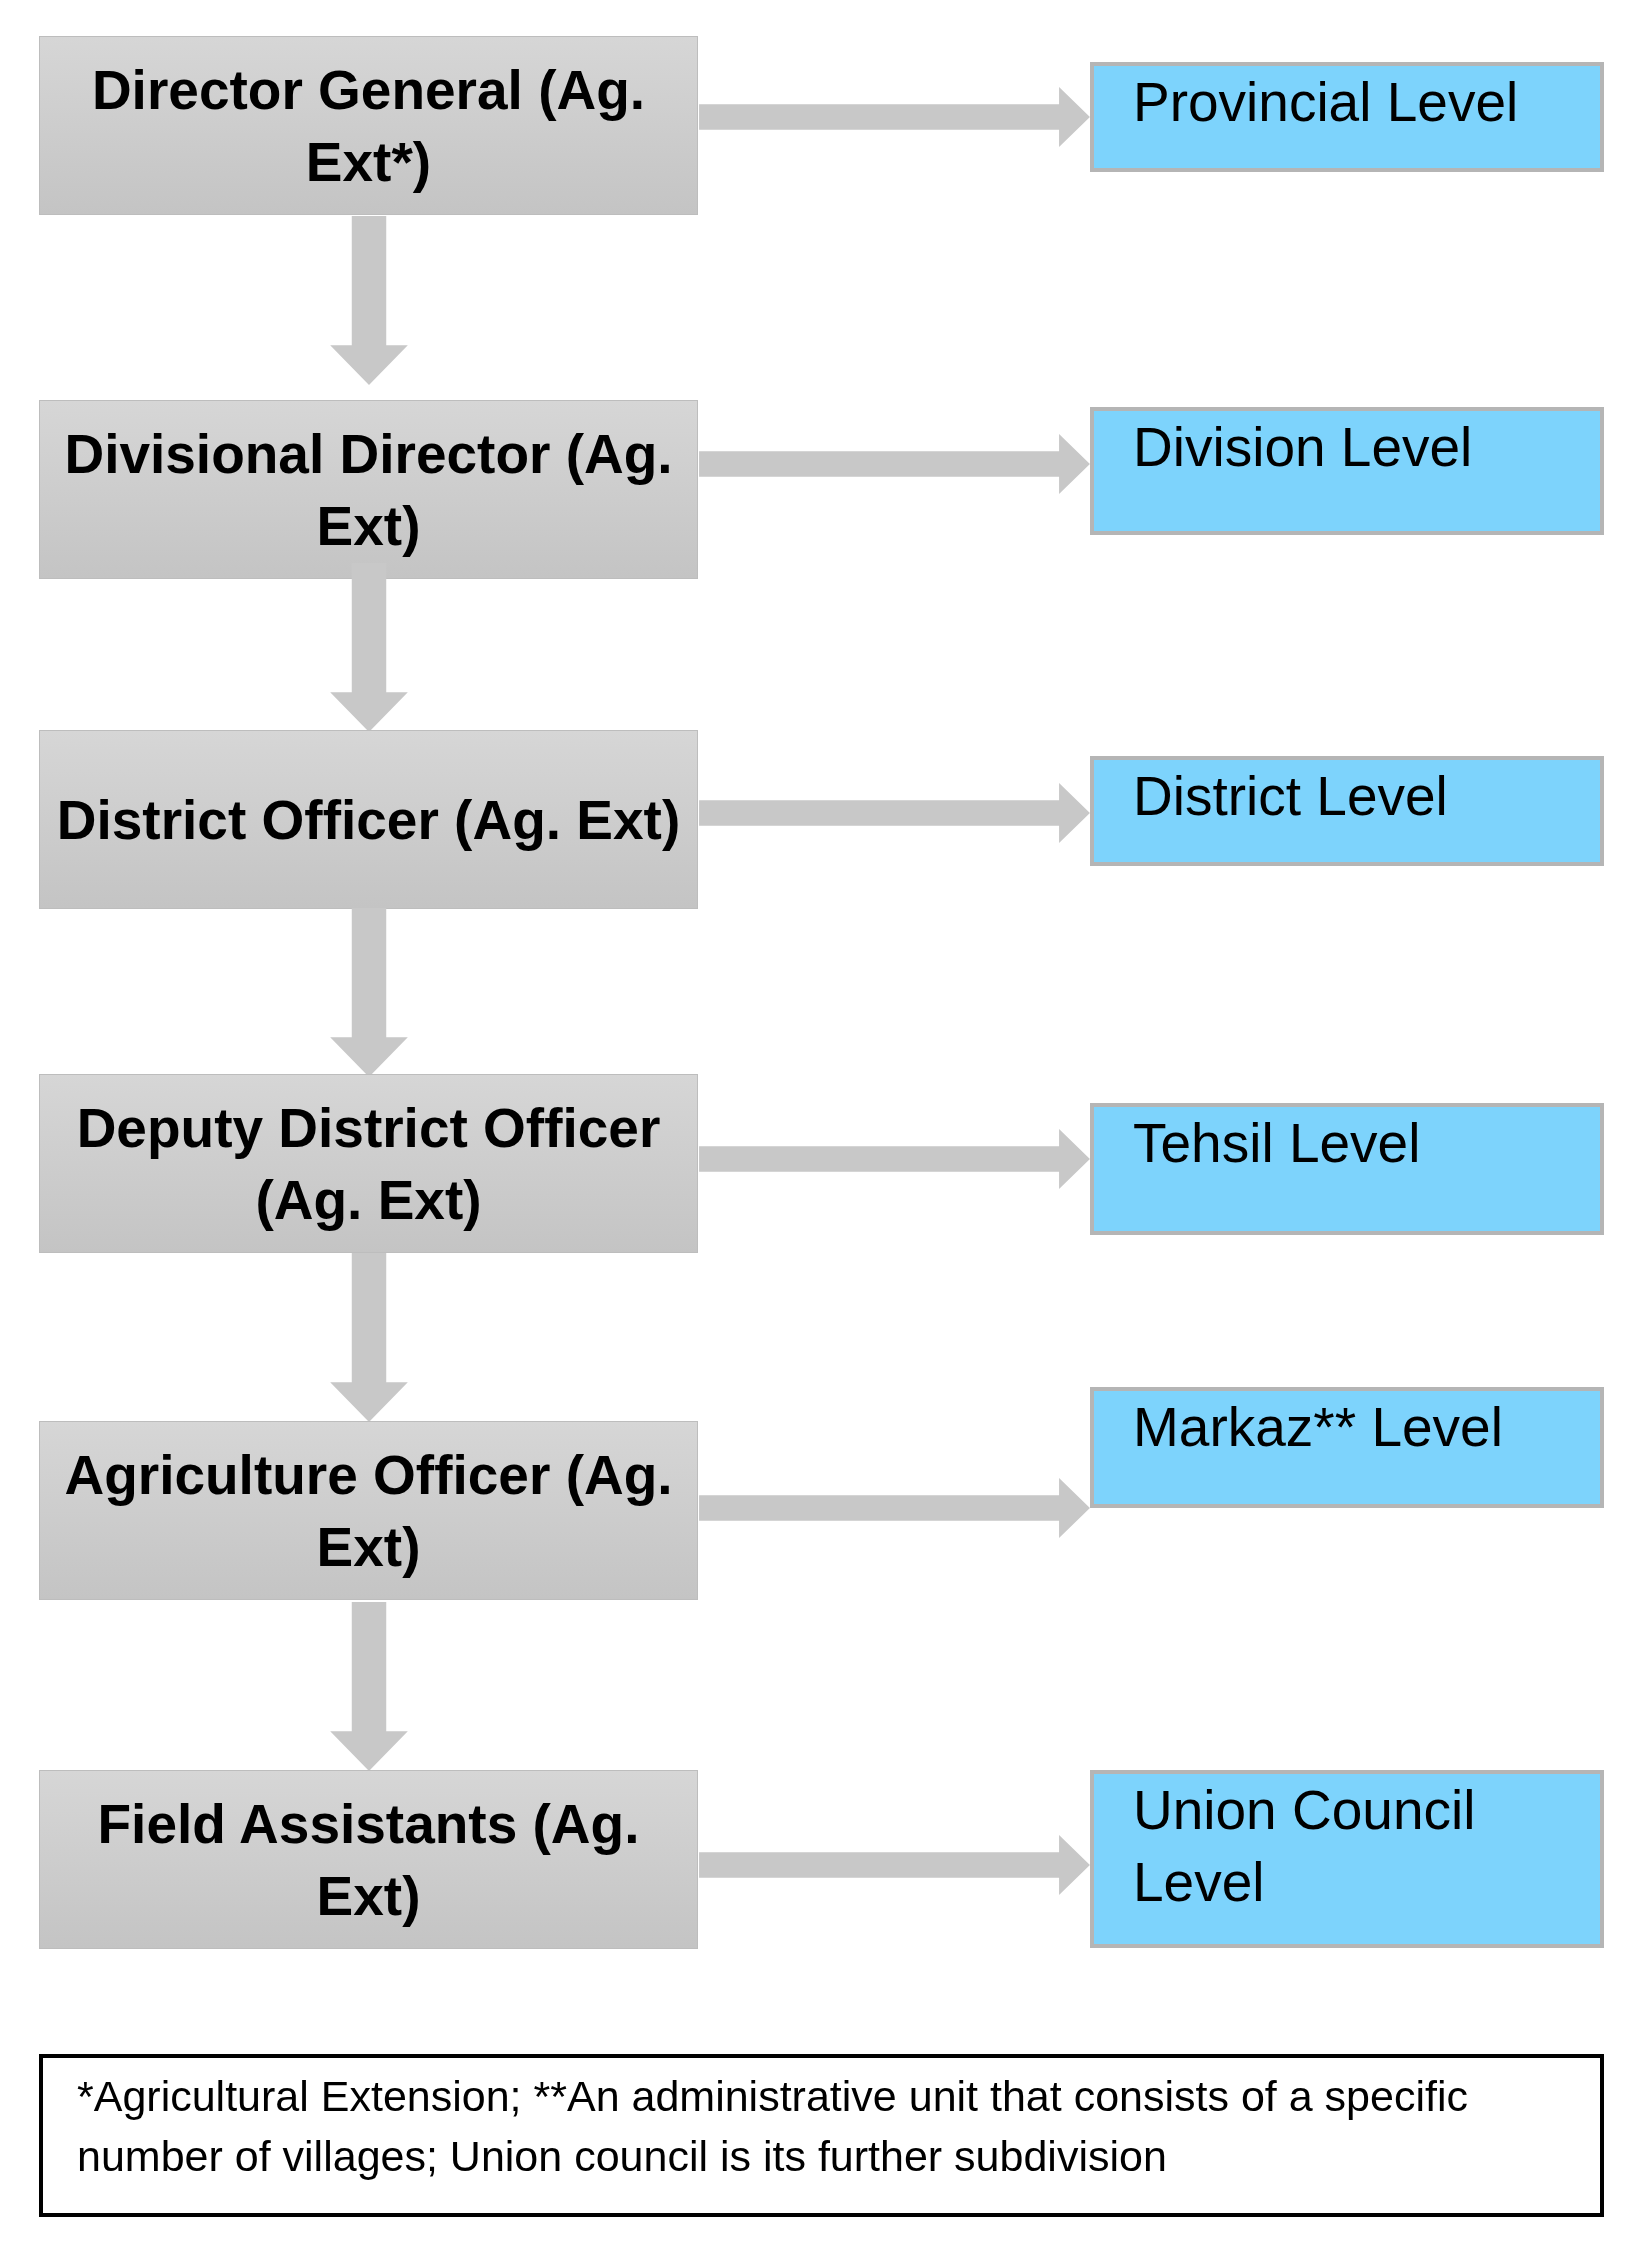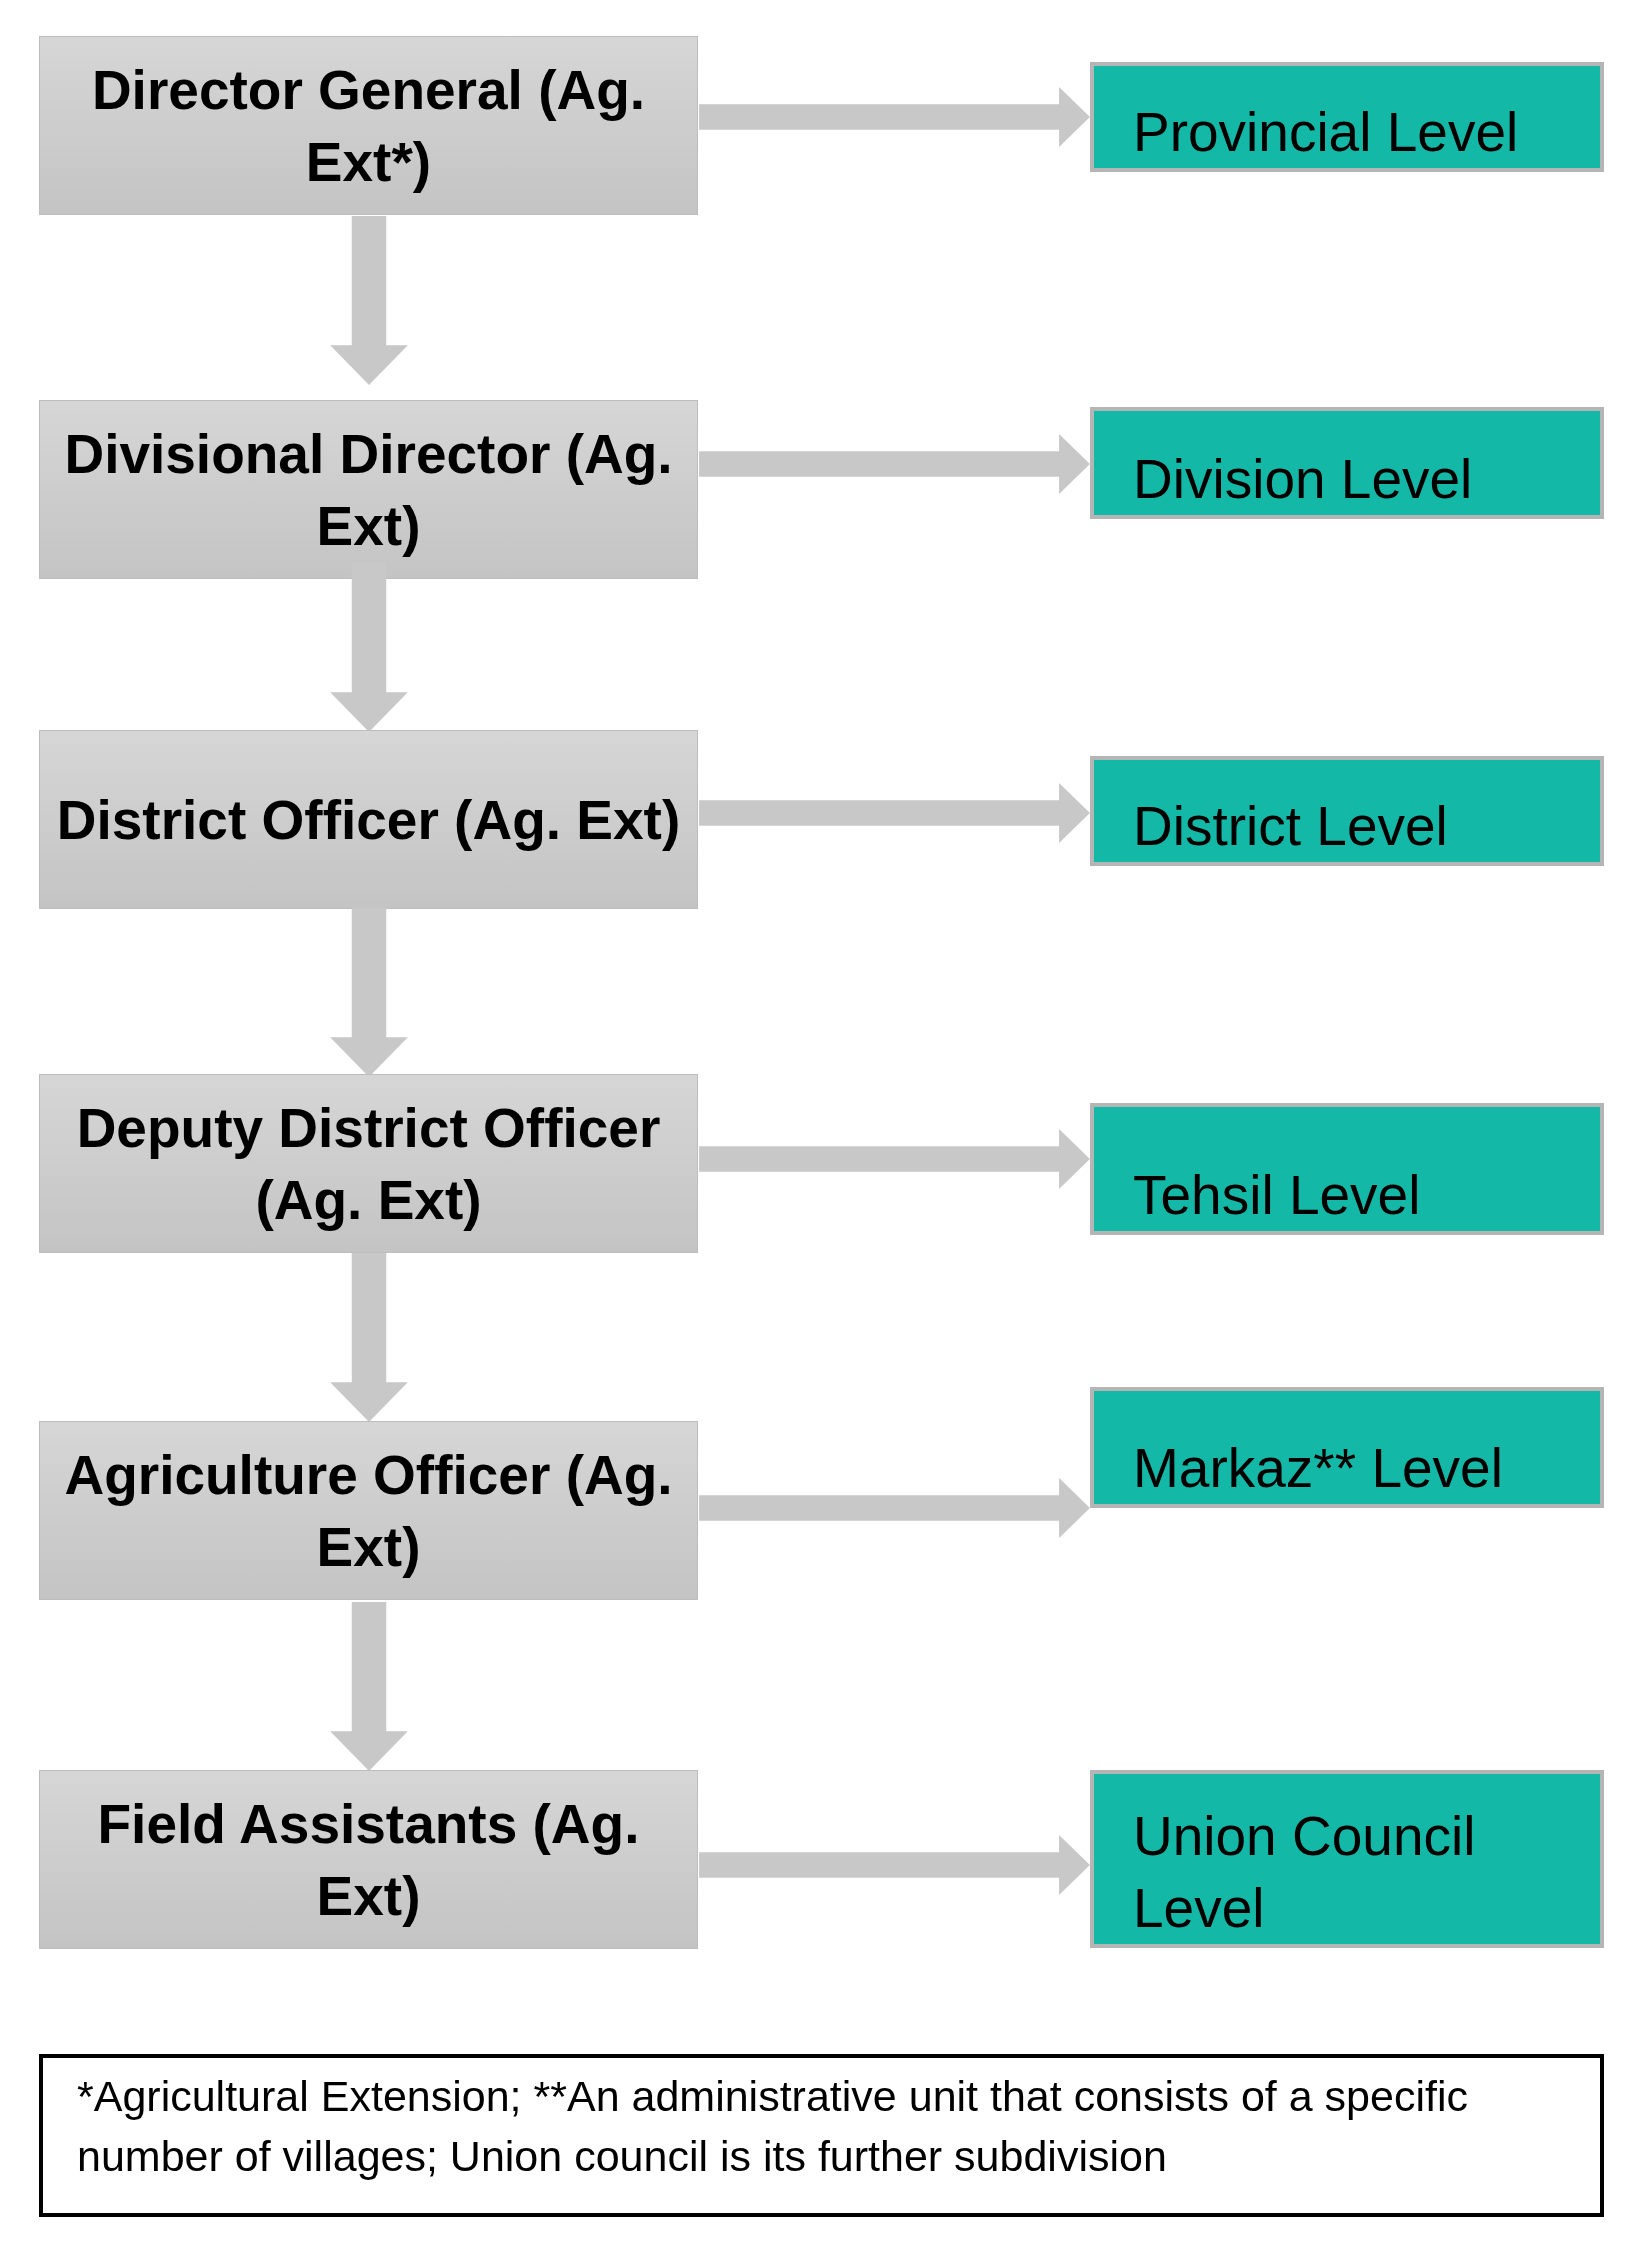--- a/index.html
+++ b/index.html
@@ -2,22 +2,22 @@
 <html style="font-size:14px"><head>
 <meta charset="utf-8">
 <style>
   html, body { margin:0; padding:0; background:#ffffff; }
   body { width:1641px; height:2261px; position:relative; overflow:hidden; font-family:"Liberation Sans", sans-serif; }
   .lbox { position:absolute; left:39px; width:659px; height:179px; box-sizing:border-box;
           background:linear-gradient(#d6d6d6,#c4c4c4); border:1.7px solid #bdbdbd;
           display:flex; align-items:center; justify-content:center; text-align:center;
           font-weight:bold; font-size:55px; line-height:72px; color:#000; padding:0 11px; }
   .rbox { position:absolute; left:1090px; width:514px; box-sizing:border-box;
-          background:#14b8a6; border:4.3px solid #b5b5b5;
-          display:flex; align-items:flex-end; padding-left:39px;
+          background:#7dd3fc; border:4.3px solid #b5b5b5;
+          display:flex; align-items:flex-start; padding-left:39px;
           font-size:55px; line-height:72px; color:#000; }
   .harrow { position:absolute; left:698px; width:393px; height:60px; }
   .varrow { position:absolute; left:330px; width:78px; height:169px; }
   .footnote { position:absolute; left:39px; top:2054px; width:1565px; height:163px; box-sizing:border-box;
               border:4.3px solid #000; padding:8px 34px; font-size:43px; line-height:60px; color:#000; }
 </style>
 </head>
 <body>
 
 <div class="lbox" style="top:36px">
@@ -32,21 +32,21 @@
 <svg class="varrow" style="top:216px" viewBox="0 0 90 196" width="78" height="169">
     <polygon points="25,0 65,0 65,150 90,150 45,196 0,150 25,150" fill="#c8c8c8"></polygon>
   </svg>
 
 <div class="lbox" style="top:400px">
     <span>Divisional Director (Ag. Ext)</span>
   </div>
 <svg class="harrow" style="top:434px" viewBox="0 0 456 70" width="393" height="60">
     <polygon points="0,20 420,20 420,0 456,35 420,70 420,50 0,50" fill="#c8c8c8"></polygon>
   </svg>
-<div class="rbox" style="top:407px;height:112px">
+<div class="rbox" style="top:407px;height:128px">
     <span>Division Level</span>
   </div>
 <svg class="varrow" style="top:563px" viewBox="0 0 90 196" width="78" height="169">
     <polygon points="25,0 65,0 65,150 90,150 45,196 0,150 25,150" fill="#c8c8c8"></polygon>
   </svg>
 
 <div class="lbox" style="top:730px">
     <span>District Officer (Ag. Ext)</span>
   </div>
 <svg class="harrow" style="top:783px" viewBox="0 0 456 70" width="393" height="60">

